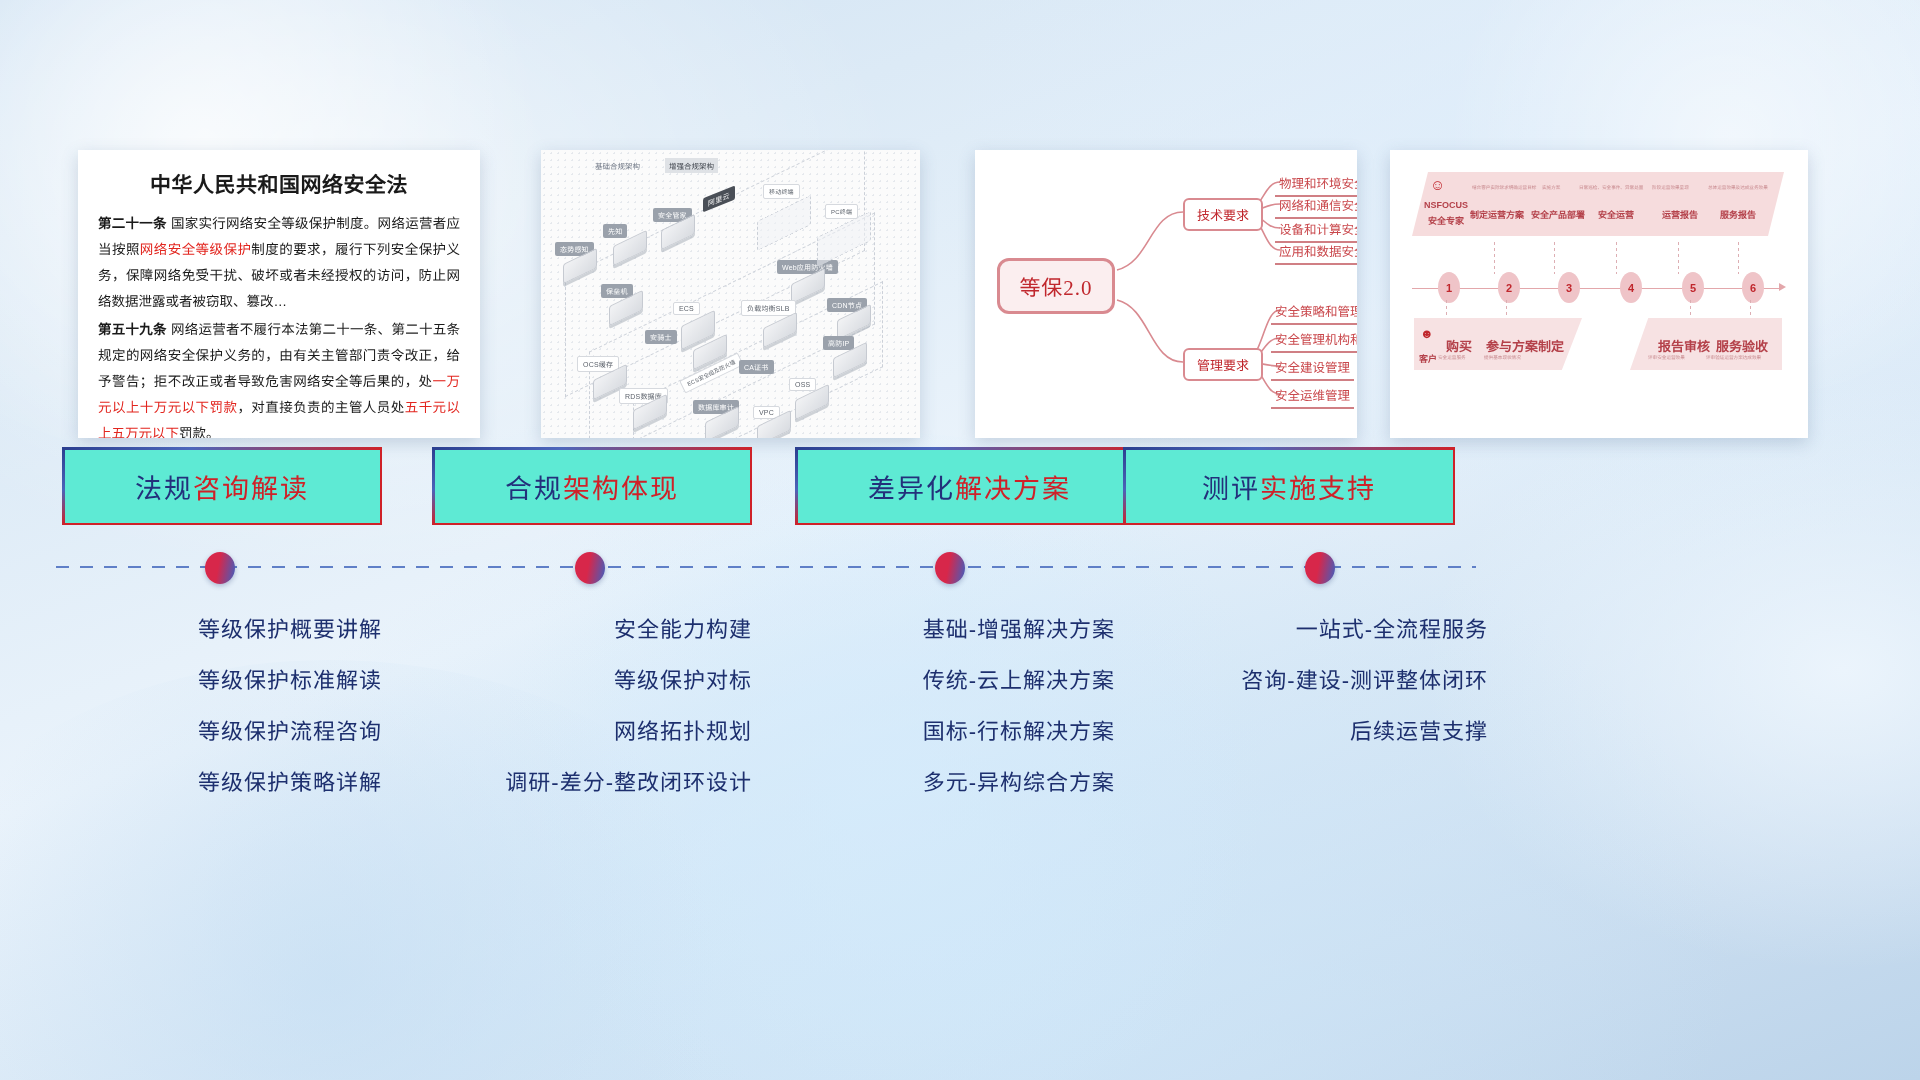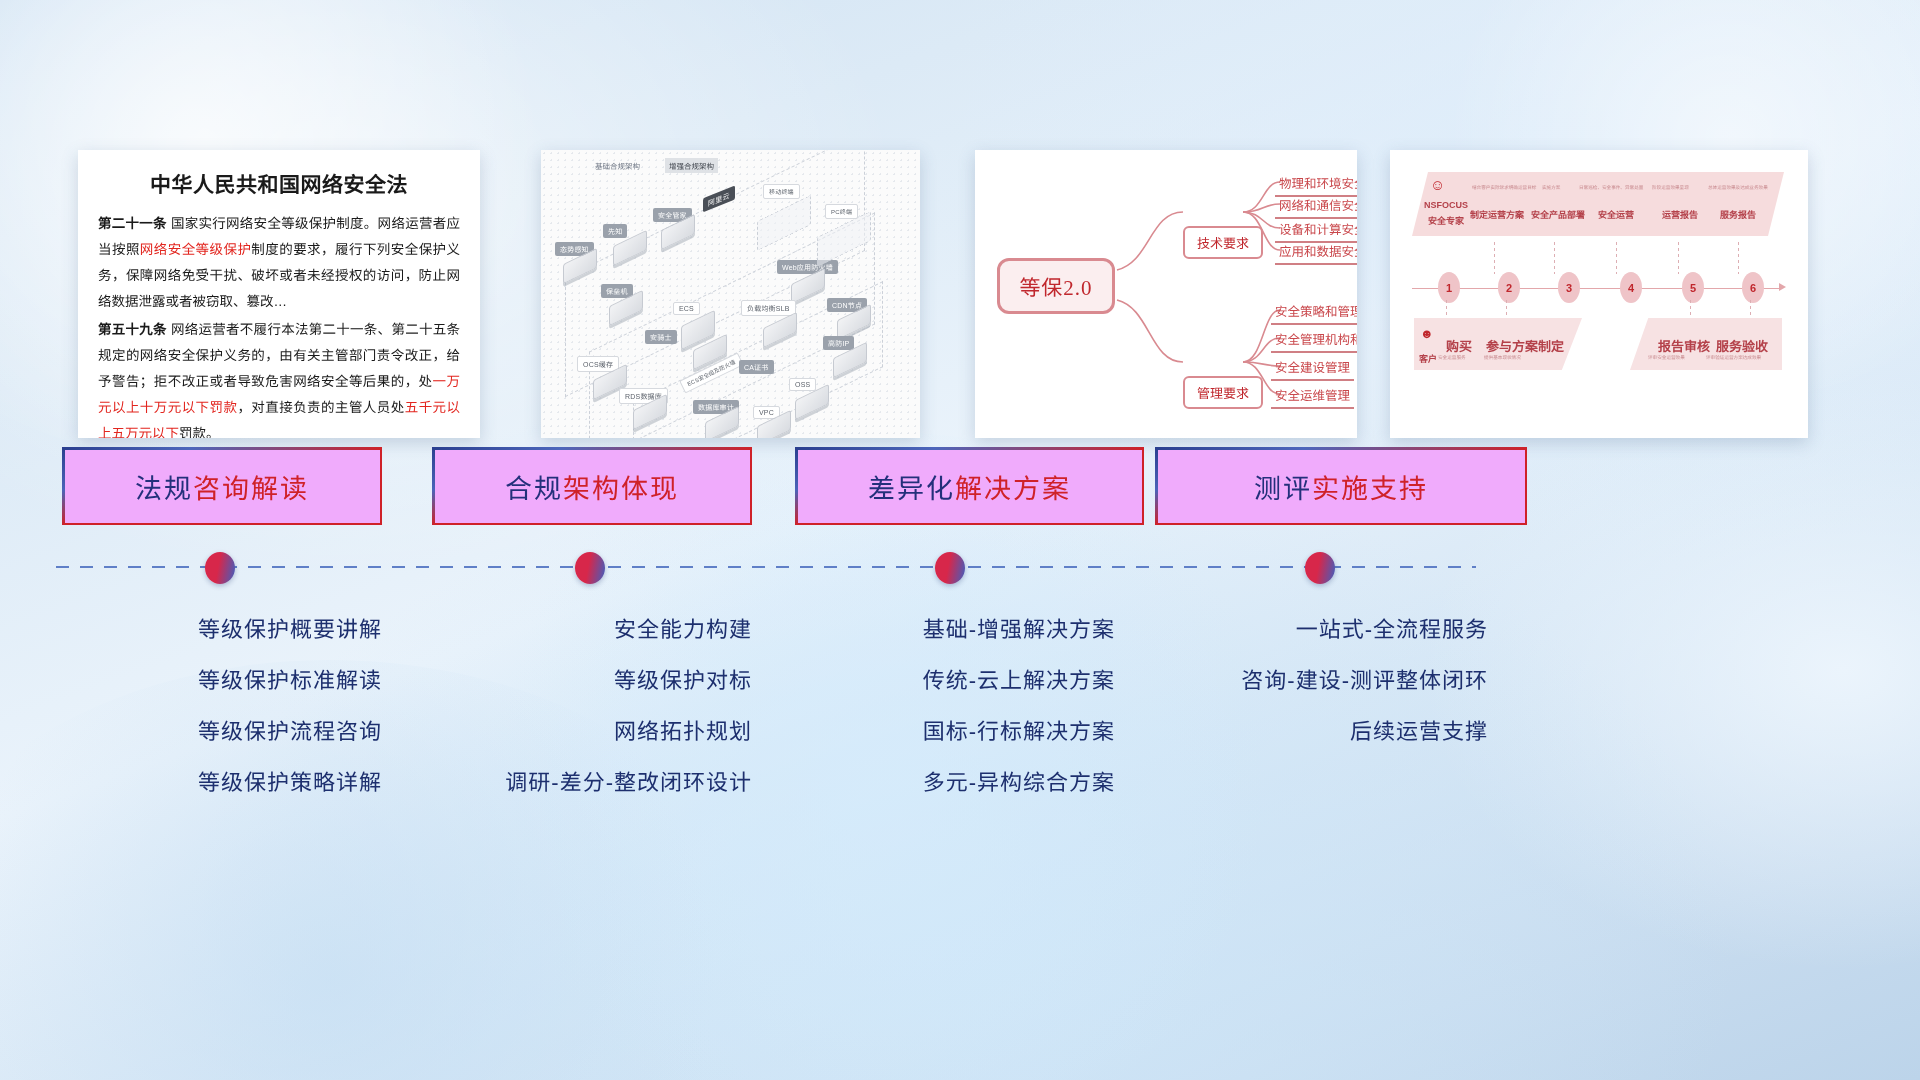--- a/index.html
+++ b/index.html
@@ -84,21 +84,20 @@
     position:absolute; left:22px; top:108px; width:118px; height:56px;
     border:3px solid #d98a90; border-radius:12px; background:#fbeeef;
     display:flex; align-items:center; justify-content:center;
     color:#c0272d; font-size:21px; letter-spacing:1px;
     font-family:"Liberation Serif","DejaVu Serif",serif;
   }
   .mind .branch {
     position:absolute; border:2px solid #d98a90; border-radius:6px; background:#fff;
     color:#c0272d; font-size:13px; padding:5px 12px; white-space:nowrap;
     font-family:"Liberation Serif","DejaVu Serif",serif;
-    margin-top:28px;
   }
   .mind .leaf {
     position:absolute; color:#c9474b; font-size:12.5px; white-space:nowrap;
     border-bottom:2px solid #d07f84; padding:1px 4px 3px 4px;
     font-family:"Liberation Serif","DejaVu Serif",serif;
   }
   .mind svg { position:absolute; inset:0; }
 
   
   .nsf { position:relative; width:100%; height:100%; background:#fff; }
@@ -125,40 +124,40 @@
   .nsf .trap.right { left:240px; top:168px; width:152px; height:52px;
     clip-path: polygon(12% 0, 100% 0, 100% 100%, 0 100%); }
   .nsf .lx { position:absolute; font-size:13px; color:#b4414a; font-weight:bold; white-space:nowrap; }
   .nsf .ls { position:absolute; font-size:4.6px; color:#c98b90; white-space:nowrap; }
   .nsf .person { position:absolute; color:#c0272d; font-size:15px; }
 
   
   .titles { position:absolute; top:447px; left:0; width:1920px; height:80px; }
   .titlebox {
     position:absolute; top:0; height:78px;
-    background:#f0abfc;
+    background:#5eead4;
     border:2px solid #cf2128;
     display:flex; align-items:center; justify-content:center;
     box-shadow: inset 3px 3px 0 -1px rgba(30,50,120,.0);
   }
   .titlebox::before {
     content:""; position:absolute; left:-2px; top:-2px; bottom:-2px; width:3px;
     background: linear-gradient(180deg,#2b3f8f,#4b63b8 55%, #cf2128);
   }
   .titlebox::after {
     content:""; position:absolute; left:-2px; right:-2px; top:-2px; height:3px;
     background: linear-gradient(90deg,#2b3f8f,#4d66bb 40%, #cf2128 100%);
   }
   .titlebox span { font-size:27px; letter-spacing:2px; position:relative; z-index:2; }
   .titlebox .navy { color:#23307b; }
   .titlebox .red  { color:#cf2128; }
   .tb1 { left:62px;   width:320px; }
   .tb2 { left:432px;  width:320px; }
   .tb3 { left:795px;  width:349px; }
-  .tb4 { left:1155px; width:372px;justify-content:center; }
+  .tb4 { left:1123px; width:332px;justify-content:center; }
 
   
   .tl { position:absolute; top:566px; left:56px; width:1420px; height:2px;
         background: repeating-linear-gradient(90deg,#5f7fc7 0 13px, transparent 13px 24px); }
   .node-dot {
     position:absolute; top:552px; width:30px; height:32px; border-radius:50%;
     background: linear-gradient(100deg, #d7274a 0%, #d7274a 44%, #3f5fc0 100%);
     box-shadow: 0 2px 5px rgba(40,60,120,.3);
   }
   .nd1 { left:205px; } .nd2 { left:575px; } .nd3 { left:935px; } .nd4 { left:1305px; }

